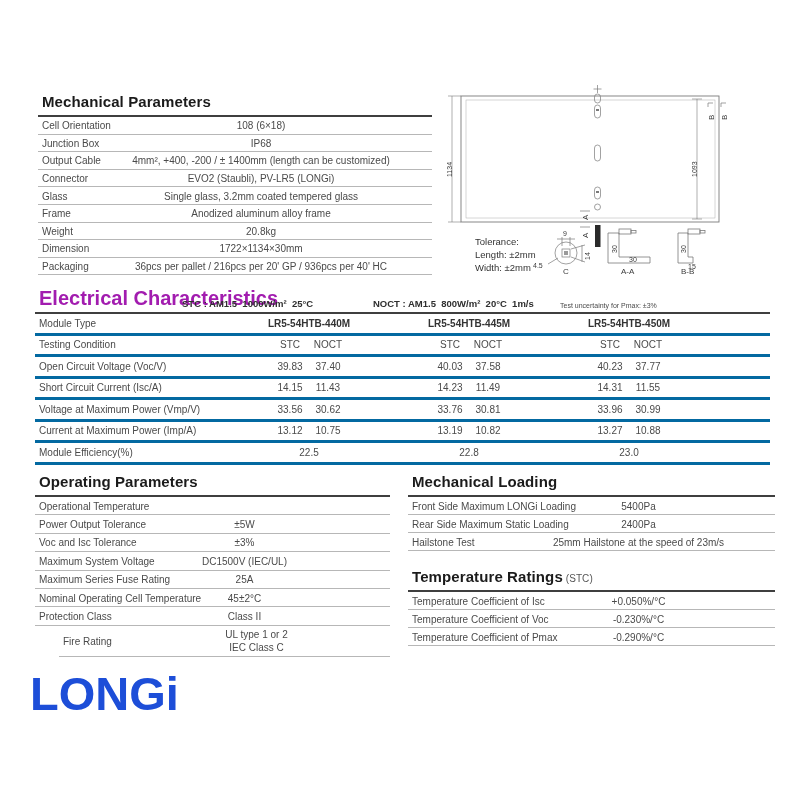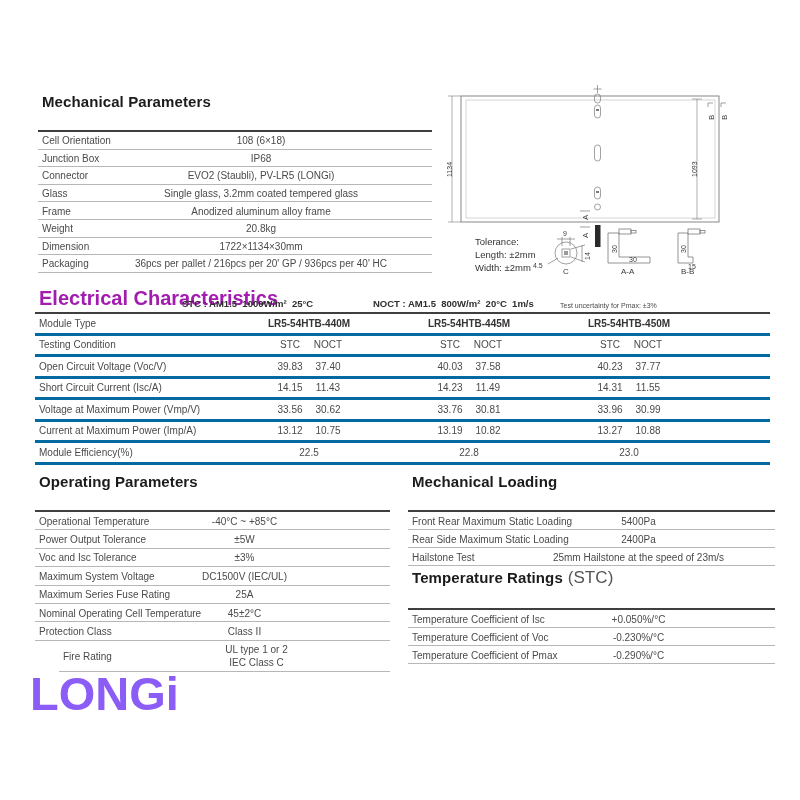--- a/index.html
+++ b/index.html
@@ -3,23 +3,23 @@
 <meta charset="utf-8">
 <style>
   html,body{margin:0;padding:0;}
   body{
     width:800px;height:800px;position:relative;background:#ffffff;
     font-family:"Liberation Sans","DejaVu Sans",sans-serif;color:#4a4a4a;overflow:hidden;
   }
   .sec{position:absolute;}
   .sec-title{
     font-size:15px;font-weight:bold;color:#1b1b1b;letter-spacing:0.1px;
-    padding:0 0 20px 4px;border-bottom:2px solid #3f3f3f;margin:0;
+    padding:0 0 5px 4px;border-bottom:2px solid #3f3f3f;margin:0;
   }
-  .sec-title .suffix{font-weight:normal;color:#555;font-size:17px;}
+  .sec-title .suffix{font-weight:normal;color:#555;font-size:10px;}
   
   .prow{position:relative;border-bottom:1px solid #b7b7b7;}
   .plabel{position:absolute;left:4px;top:50%;transform:translateY(-50%);white-space:nowrap;}
   .pvalue{position:absolute;top:50%;transform:translateY(-50%);text-align:center;right:6px;}
   .pvalue.two-line{line-height:13px;}
   #mech .prow{height:16.6px;font-size:10px;}
   #mech .pvalue{left:58px;}
   #oper .prow{height:17.4px;font-size:10px;}
   #oper .prow.tall{height:30px;margin-left:24px;}
   #oper .pvalue{left:70px;}
@@ -56,20 +56,24 @@
   <div>
     <div class="prow">
         <span class="plabel">Cell Orientation</span>
         <span class="pvalue">108 (6×18)</span>
       </div>
     <div class="prow">
         <span class="plabel">Junction Box</span>
         <span class="pvalue">IP68</span>
       </div>
     <div class="prow">
+        <span class="plabel">Output Cable</span>
+        <span class="pvalue">4mm², +400, -200 / ± 1400mm (length can be customized)</span>
+      </div>
+    <div class="prow">
         <span class="plabel">Connector</span>
         <span class="pvalue">EVO2 (Staubli), PV-LR5 (LONGi)</span>
       </div>
     <div class="prow">
         <span class="plabel">Glass</span>
         <span class="pvalue">Single glass, 3.2mm coated tempered glass</span>
       </div>
     <div class="prow">
         <span class="plabel">Frame</span>
         <span class="pvalue">Anodized aluminum alloy frame</span>
@@ -279,21 +283,20 @@
     <div class="egroup solid">23.0</div>
     <div class="espace"></div>
   </div>
 </div>
 
 <div class="sec" id="oper" style="left:35px;top:473px;width:355px;">
   <h2 class="sec-title">Operating Parameters</h2>
   <div>
     <div class="prow">
         <span class="plabel">Operational Temperature</span>
-        <span class="pvalue">-40°C ~ +85°C</span>
       </div>
     <div class="prow">
         <span class="plabel">Power Output Tolerance</span>
         <span class="pvalue">±5W</span>
       </div>
     <div class="prow">
         <span class="plabel">Voc and Isc Tolerance</span>
         <span class="pvalue">±3%</span>
       </div>
     <div class="prow">
@@ -316,21 +319,21 @@
       <span class="plabel">Fire Rating</span>
       <span class="pvalue two-line"><span>UL type 1 or 2</span><br><span>IEC Class C</span></span>
     </div>
   </div>
 </div>
 
 <div class="sec" id="mload" style="left:408px;top:473px;width:367px;">
   <h2 class="sec-title">Mechanical Loading</h2>
   <div>
     <div class="prow">
-        <span class="plabel">Front Rear Maximum Static Loading</span>
+        <span class="plabel">Front Side Maximum LONGi Loading</span>
         <span class="pvalue">5400Pa</span>
       </div>
     <div class="prow">
         <span class="plabel">Rear Side Maximum Static Loading</span>
         <span class="pvalue">2400Pa</span>
       </div>
     <div class="prow">
         <span class="plabel">Hailstone Test</span>
         <span class="pvalue">25mm Hailstone at the speed of 23m/s</span>
       </div>
@@ -348,13 +351,13 @@
         <span class="plabel">Temperature Coefficient of  Voc</span>
         <span class="pvalue">-0.230%/°C</span>
       </div>
     <div class="prow">
         <span class="plabel">Temperature Coefficient of  Pmax</span>
         <span class="pvalue">-0.290%/°C</span>
       </div>
   </div>
 </div>
 
-<div id="logo" style="color: #8b5cf6;">LONGi</div>
+<div id="logo" style="color: #1d4ed8;">LONGi</div>
 
 </body></html>

